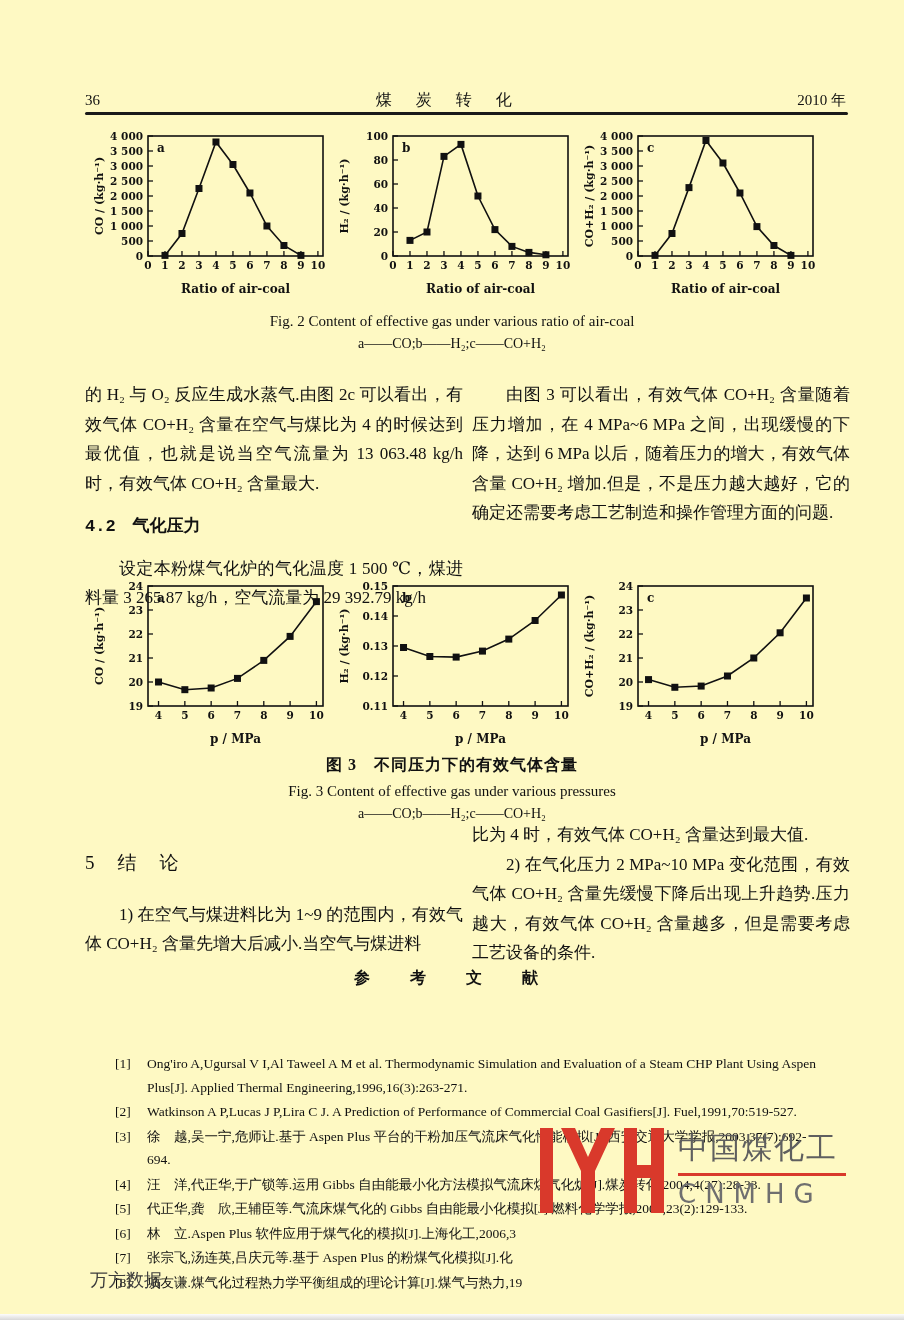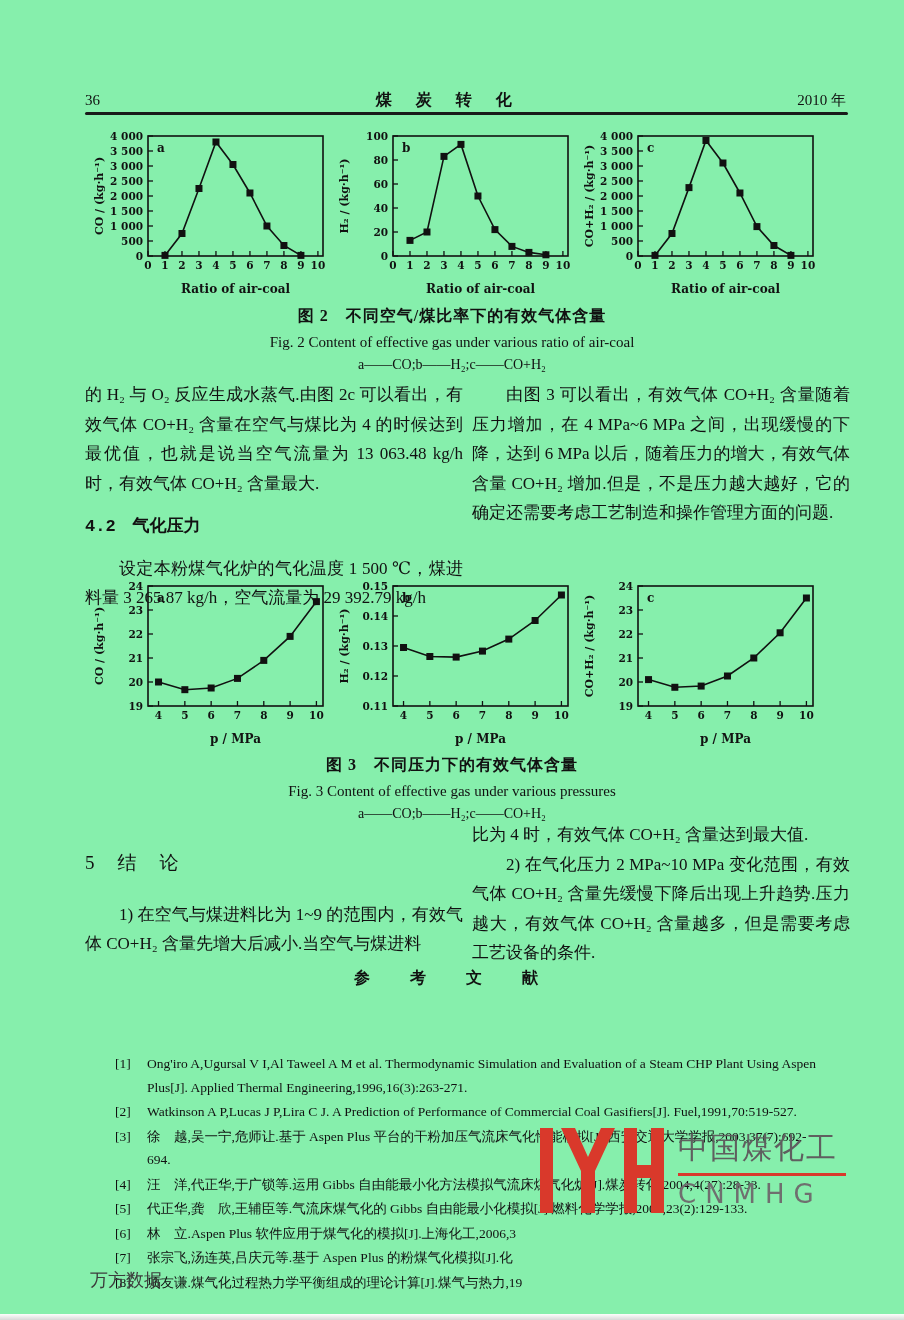--- a/index.html
+++ b/index.html
@@ -1,25 +1,25 @@
 <!DOCTYPE html>
 <html><head>
 <meta charset="utf-8">
 <style>
   * { margin:0; padding:0; box-sizing:border-box; }
   html,body { background:#e9e9e9; }
   .page {
     position:relative; width:904px; height:1320px; margin:0 auto;
-    background:#86efac; color:#111;
+    background:#fef9c3; color:#111;
     font-family:"Liberation Serif","DejaVu Serif",serif;
     overflow:hidden;
   }
   .hdr { position:absolute; top:90px; left:85px; right:58px; display:flex;
          justify-content:space-between; align-items:baseline; font-size:15px; }
-  .hdr .jt { letter-spacing:10px; font-weight:bold; font-size:16px; }
+  .hdr .jt { letter-spacing:10px; font-weight:normal; font-size:16px; }
   .hrule { position:absolute; top:112px; left:85px; width:763px; height:3px;
            background:#1a1a1a; border-radius:2px; }
   .chartsrow { position:absolute; left:92px; width:736px; display:flex; }
   .chart { width:245px; height:170px; }
   .capblock { position:absolute; left:0; width:904px; text-align:center; }
   .cap-cn { font-size:16px; font-weight:bold; letter-spacing:1px; }
   .cap-en { font-size:15px; margin-top:7px; }
   .cap-leg { font-size:14px; margin-top:6px; }
   .col { position:absolute; width:378px; font-size:17px; line-height:29.5px;
          text-align:justify; }
@@ -216,21 +216,20 @@
           <rect x="171.43203883495144" y="95.1" width="7" height="7" fill="#111"></rect>
           <rect x="188.42233009708738" y="114" width="7" height="7" fill="#111"></rect>
           <rect x="205.4126213592233" y="123.9" width="7" height="7" fill="#111"></rect>
           <text x="65" y="24" font-size="12" font-weight="bold" fill="#111">c</text>
           <text transform="translate(11,68) rotate(-90)" text-anchor="middle" font-size="11" font-weight="bold" fill="#111">CO+H₂ / (kg·h⁻¹)</text>
           <text x="143.5" y="165" text-anchor="middle" font-size="12" font-weight="bold" fill="#111">Ratio of air-coal</text>
         </svg></div>
   </div>
 
   <div class="capblock" style="top:306px;">
-    <div class="cap-cn">图 2　不同空气/煤比率下的有效气体含量</div>
     <div class="cap-en">Fig. 2   Content of effective gas under various ratio of air-coal</div>
     <div class="cap-leg">a——CO;b——H₂;c——CO+H₂</div>
   </div>
 
   <div class="col" style="left:85px; top:380px;">
     <div>的 H₂ 与 O₂ 反应生成水蒸气.由图 2c 可以看出，有效气体 CO+H₂ 含量在空气与煤比为 4 的时候达到最优值，也就是说当空气流量为 13 063.48 kg/h 时，有效气体 CO+H₂ 含量最大.</div>
     <div class="h42">4.2　气化压力</div>
     <div class="para-indent">设定本粉煤气化炉的气化温度 1 500 ℃，煤进料量 3 265.87 kg/h，空气流量为 29 392.79 kg/h</div>
   </div>
   <div class="col" style="left:472px; top:380px;">

